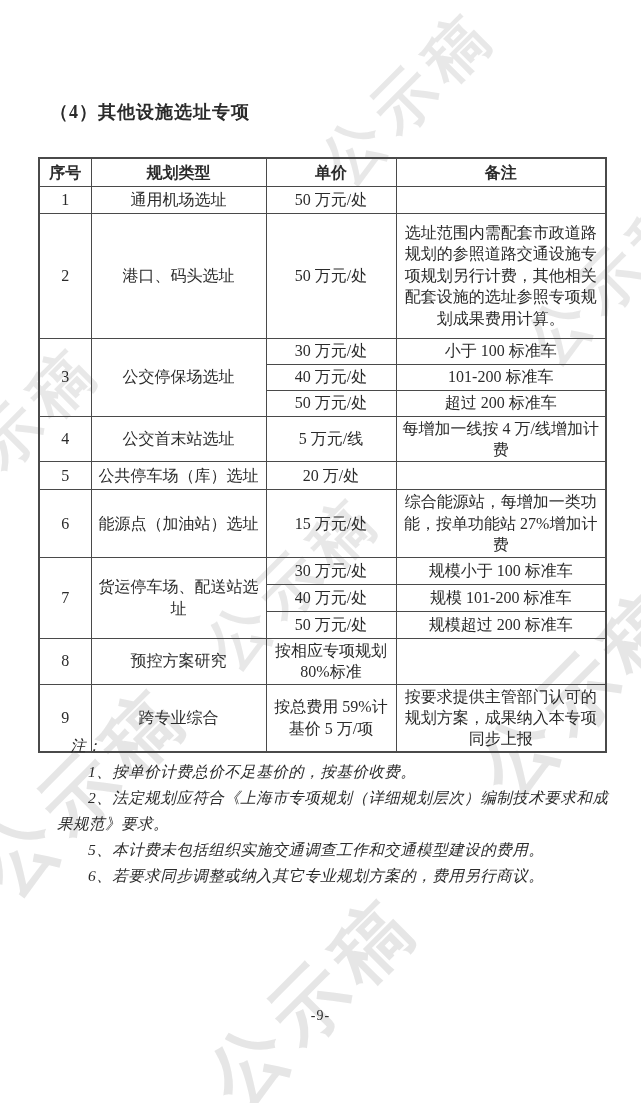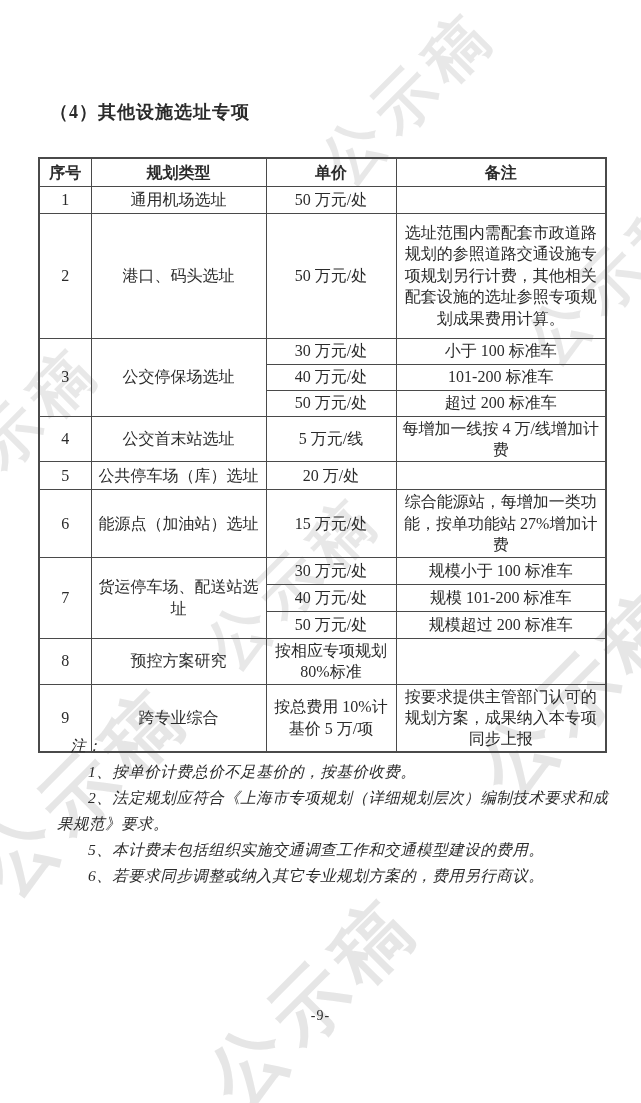--- a/index.html
+++ b/index.html
@@ -169,21 +169,21 @@
         </tr>
         <tr class="h38">
           <td>8</td>
           <td>预控方案研究</td>
           <td>按相应专项规划 80%标准</td>
           <td></td>
         </tr>
         <tr class="h57">
           <td>9</td>
           <td>跨专业综合</td>
-          <td>按总费用 10%计 基价 5 万/项</td>
+          <td>按总费用 59%计 基价 5 万/项</td>
           <td class="left">按要求提供主管部门认可的规划方案，成果纳入本专项同步上报</td>
         </tr>
       </tbody>
     </table>
 
     <div class="notes">
       <p class="note-label">注：</p>
       <p>1、按单价计费总价不足基价的，按基价收费。</p>
       <p>2、法定规划应符合《上海市专项规划（详细规划层次）编制技术要求和成果规范》要求。</p>
       <p>5、本计费未包括组织实施交通调查工作和交通模型建设的费用。</p>

